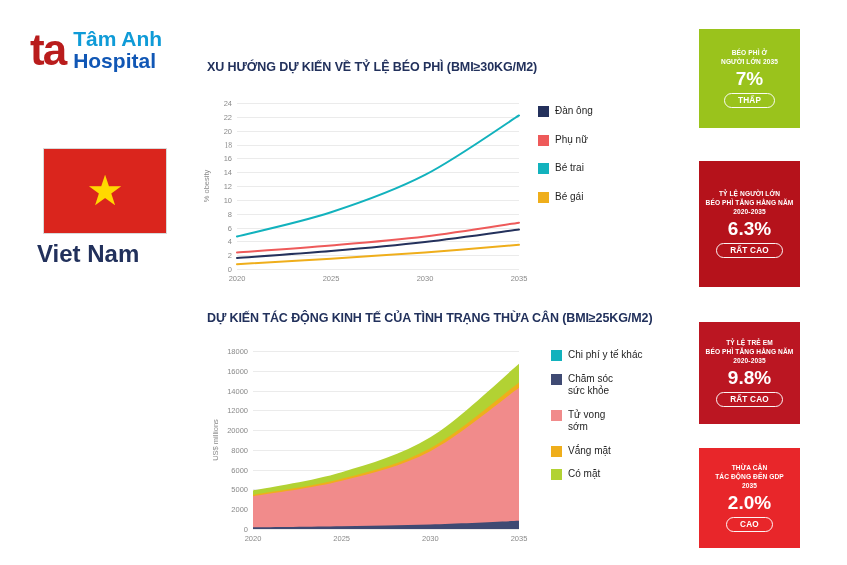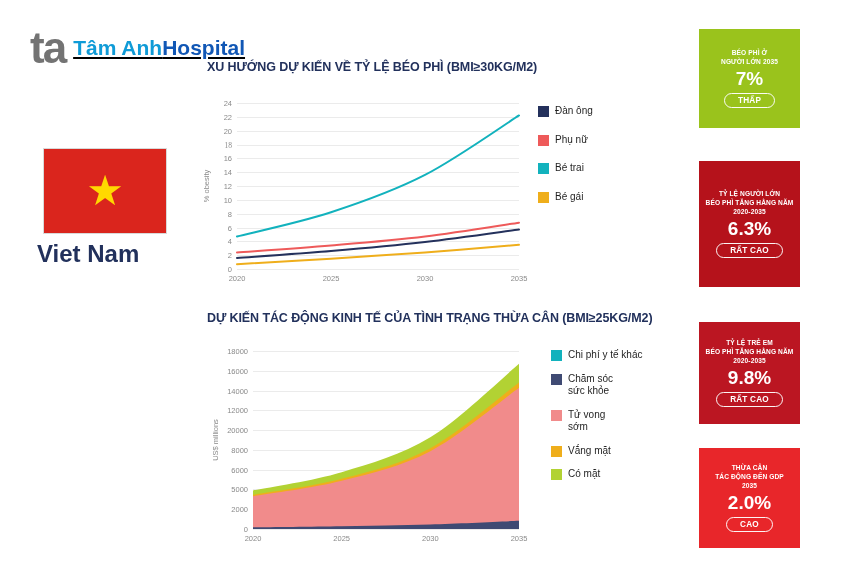--- a/index.html
+++ b/index.html
@@ -6,22 +6,22 @@
   html, body {
     width: 847px; height: 565px;
     background: #ffffff;
     font-family: "Liberation Sans", sans-serif;
     overflow: hidden;
   }
   .page { position: relative; width: 847px; height: 565px; background: #fff; }
 
   
   .brand { position: absolute; left: 30px; top: 28px; display: flex; align-items: center; gap: 8px; }
-  .brand-mark { font-size: 44px; font-weight: bold; color: #737373; line-height: 0.9; letter-spacing: -2px; }
-  .brand-words { display: flex; flex-direction: row; line-height: 1.04; text-decoration: underline; }
+  .brand-mark { font-size: 44px; font-weight: bold; color: #b91c1c; line-height: 0.9; letter-spacing: -2px; }
+  .brand-words { display: flex; flex-direction: column; line-height: 1.04; }
   .brand-line1 { font-size: 21px; font-weight: bold; color: #0f9bd7; }
   .brand-line2 { font-size: 21px; font-weight: bold; color: #1157b5; }
 
   .flag-wrap { position: absolute; left: 43px; top: 148px; }
   .flag {
     width: 124px; height: 86px; background: #da251d;
     display: flex; align-items: center; justify-content: center;
     border: 1px solid #d9d9d9;
   }
   .star { color: #ffd900; font-size: 42px; line-height: 1; }

